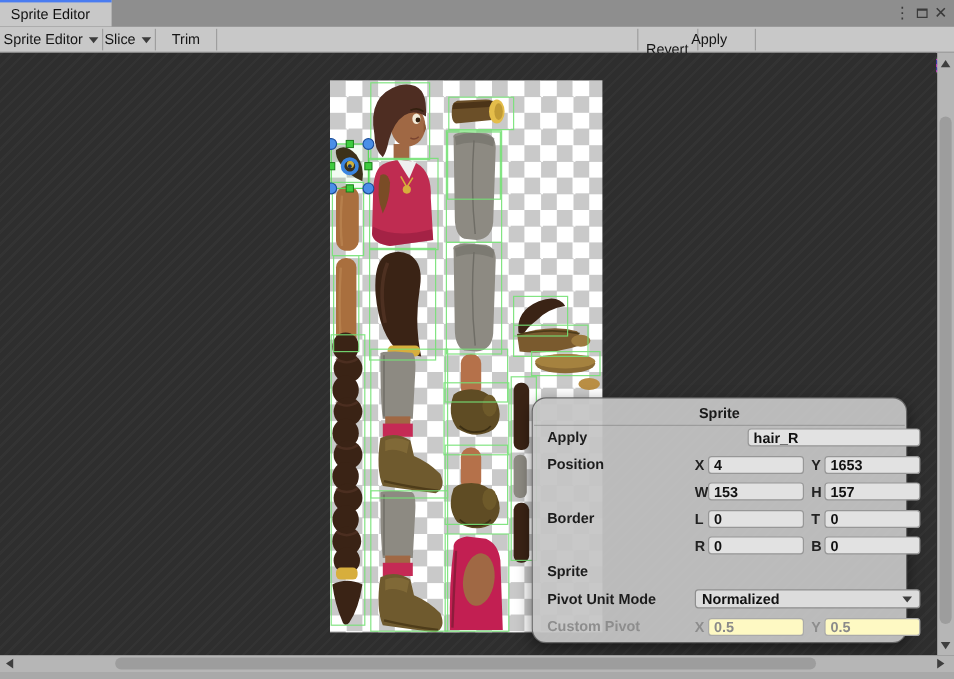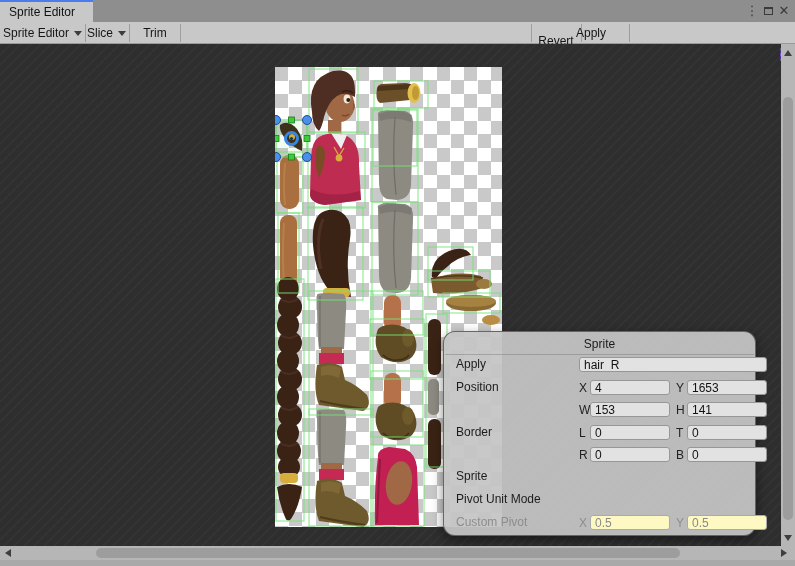--- a/index.html
+++ b/index.html
@@ -33,21 +33,21 @@
     background:repeating-linear-gradient(45deg,#b43ab0 0 2px,#3c3ca0 2px 4px);}
   
   .canvas{position:absolute;left:0;top:44px;width:780px;height:502px;background-color:#2e2e2e;
     background-image:repeating-linear-gradient(135deg,rgba(255,255,255,.022) 0 2px,rgba(0,0,0,0) 2px 7px);}
   .sheet{position:absolute;left:275px;top:67px;width:227px;height:460px;
     background:repeating-conic-gradient(#ffffff 0% 25%,#c9c9c9 0% 50%);background-size:27px 27px;}
   .sheet svg{position:absolute;left:0;top:0;}
   
   .panel{position:absolute;left:443px;top:331px;width:313px;height:205px;
     background:rgba(197,197,197,.94);border:1px solid rgba(85,85,85,.85);border-radius:12px;
-    box-shadow:0 4px 12px rgba(0,0,0,.45);box-sizing:border-box;}
+    box-shadow:0 4px 12px rgba(0,0,0,.45);box-sizing:border-box;font-weight:bold;}
   .ptitle{position:absolute;left:0;top:5px;width:100%;text-align:center;color:#1a1a1a;}
   .psep{position:absolute;left:1px;top:22px;width:calc(100% - 2px);height:1px;background:rgba(120,120,120,.45);}
   .prow{position:absolute;height:17px;display:flex;align-items:center;}
   .lbl{position:absolute;left:12px;height:17px;line-height:17px;color:#1c1c1c;white-space:nowrap;}
   .lbl.dis{color:#8d8d8d;}
   .field{background:#e2e2e2;border:1px solid #979797;border-radius:3px;height:15px;line-height:15px;
     padding:0 4px;box-sizing:border-box;color:#111;overflow:hidden;white-space:nowrap;}
   .field.dis{background:#fef9c3;color:#8a8a8a;border-color:#aaa;}
   .pfx{width:11px;text-align:left;color:#222;flex:none;}
   .pfx.dis{color:#8d8d8d;}
@@ -297,40 +297,40 @@
       </g>
     </svg>
   </div>
 
   <div class="panel">
     <div class="ptitle">Sprite</div>
     <div class="psep"></div>
 
     <div class="lbl" style="top:24px;">Apply</div>
     <div class="prow" style="left:135px;top:24px;width:188px;">
-      <div class="field" style="width:188px;">hair_R</div>
+      <div class="field" style="width:188px;margin-left:44px;">hair_R</div>
     </div>
 
     <div class="lbl" style="top:47px;">Position</div>
     <div class="prow" style="left:135px;top:47px;width:91px;">
       <span class="pfx">X</span>
       <div class="field pairbox">4</div>
     </div>
     <div class="prow" style="left:232px;top:47px;width:91px;">
       <span class="pfx">Y</span>
       <div class="field pairbox">1653</div>
     </div>
 
     <div class="prow" style="left:135px;top:69px;width:91px;">
       <span class="pfx">W</span>
       <div class="field pairbox">153</div>
     </div>
     <div class="prow" style="left:232px;top:69px;width:91px;">
       <span class="pfx">H</span>
-      <div class="field pairbox">141</div>
+      <div class="field pairbox">157</div>
     </div>
 
     <div class="lbl" style="top:92px;">Border</div>
     <div class="prow" style="left:135px;top:92px;width:91px;">
       <span class="pfx">L</span>
       <div class="field pairbox">0</div>
     </div>
     <div class="prow" style="left:232px;top:92px;width:91px;">
       <span class="pfx">T</span>
       <div class="field pairbox">0</div>
@@ -341,20 +341,24 @@
       <div class="field pairbox">0</div>
     </div>
     <div class="prow" style="left:232px;top:114px;width:91px;">
       <span class="pfx">B</span>
       <div class="field pairbox">0</div>
     </div>
 
     <div class="lbl" style="top:136px;">Sprite</div>
 
     <div class="lbl" style="top:159px;">Pivot Unit Mode</div>
+    <div class="drop" style="top:159px;">
+      <span>Normalized</span>
+      <span class="droparrow"></span>
+    </div>
 
     <div class="lbl dis" style="top:182px;">Custom Pivot</div>
     <div class="prow" style="left:135px;top:182px;width:91px;">
       <span class="pfx dis">X</span>
       <div class="field dis pairbox">0.5</div>
     </div>
     <div class="prow" style="left:232px;top:182px;width:91px;">
       <span class="pfx dis">Y</span>
       <div class="field dis pairbox">0.5</div>
     </div>

